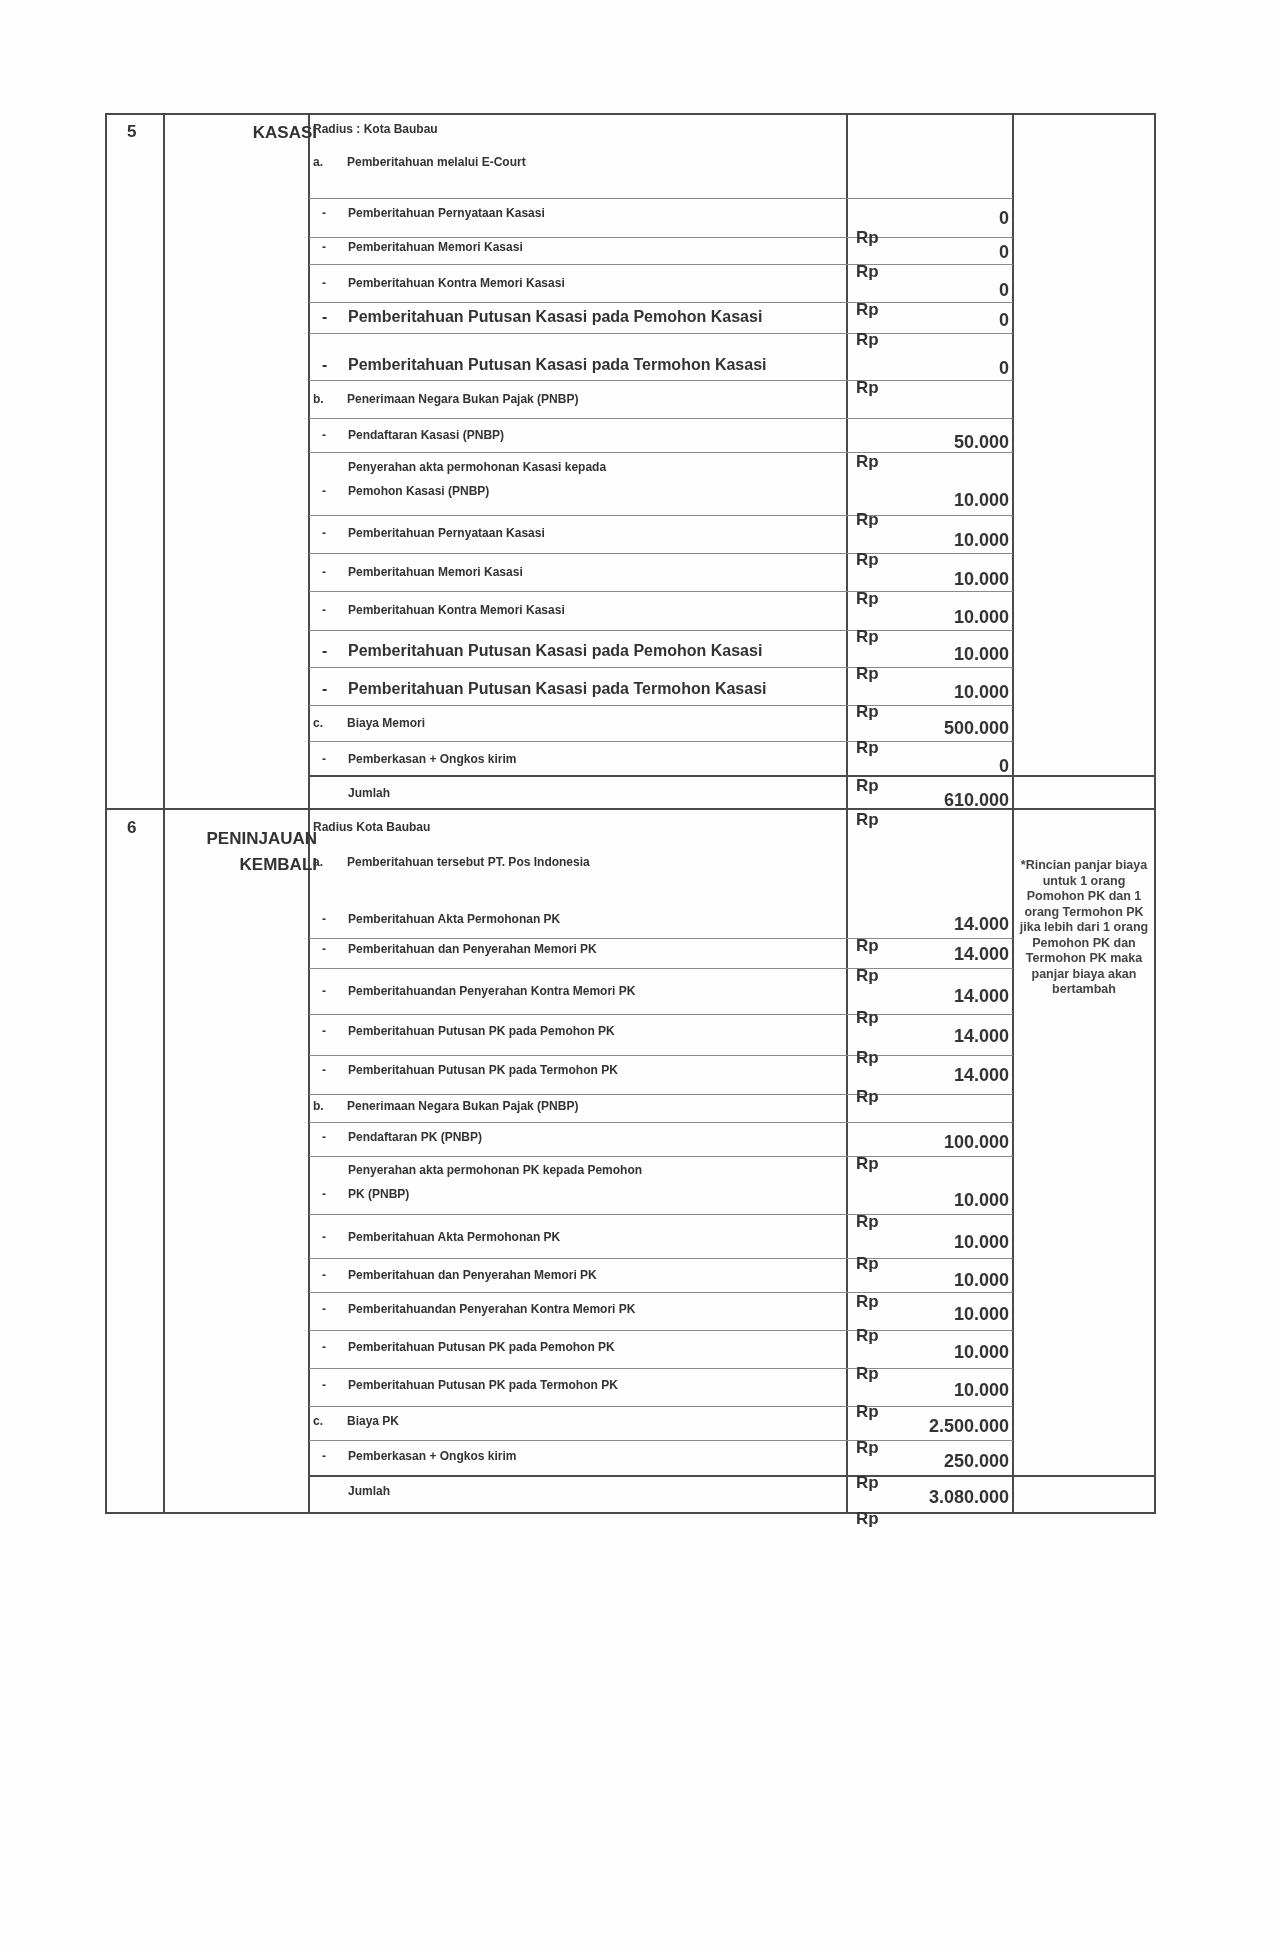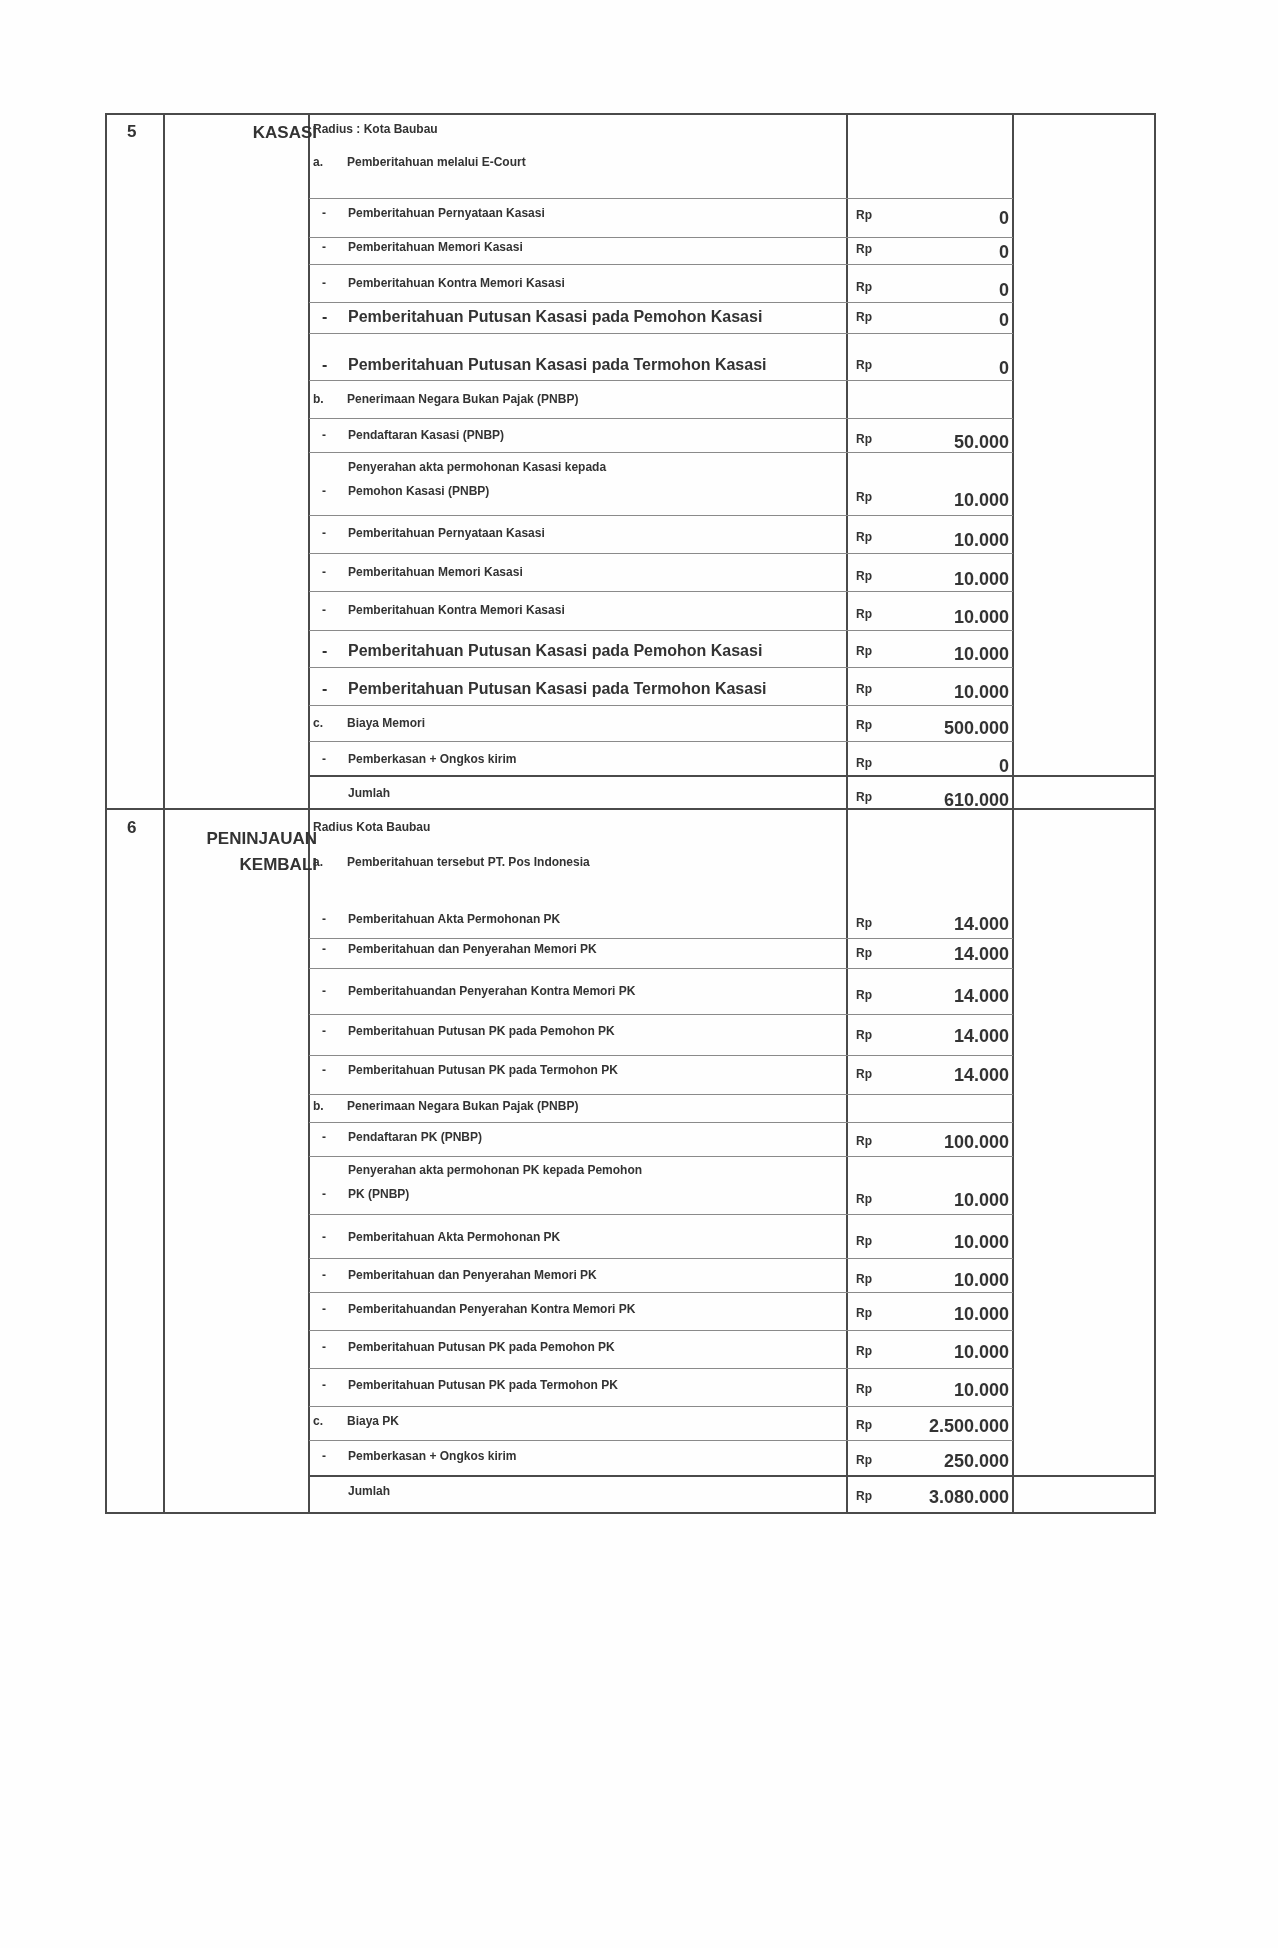--- a/index.html
+++ b/index.html
@@ -6,21 +6,21 @@
   body { width: 1278px; height: 1948px; position: relative; overflow: hidden;
          font-family: "Liberation Sans", sans-serif; color: #2e2e2e; }
   .page { position: absolute; left: 0; top: 0; width: 1278px; height: 1948px; background: #fefefe; }
   .line { position: absolute; background: #4a4a4a; }
   .hline-thin { position: absolute; height: 1px; background: #8a8a8a; }
   .txt { position: absolute; white-space: nowrap; font-weight: bold; color: #333; }
   .no { font-size: 17px; }
   .cat { font-size: 17px; text-align: right; line-height: 25px; padding-left: 9px; }
   .item { font-size: 12px; }
   .item.small { font-size: 16px; }
-  .rp { font-size: 12px; }
+  .rp { font-size: 17px; margin-top: 20px; }
   .amt { font-size: 18px; text-align: right; width: 120px; }
   .note { position: absolute; font-size: 12.5px; font-weight: bold; color: #444; text-align: center; line-height: 15.5px; white-space: normal; }
   .dash { display: inline-block; width: 26px; }
   .lbl { display: inline-block; width: 34px; }
 </style>
 </head>
 <body>
 
 <div class="page">
 
@@ -203,14 +203,15 @@
   <div class="txt amt" style="left:889px;top:1416px;">2.500.000</div>
 
   <div class="txt item" style="left:322px;top:1449px;"><span class="dash">-</span><span>Pemberkasan + Ongkos kirim</span></div>
   <div class="txt rp" style="left:856px;top:1453px;">Rp</div>
   <div class="txt amt" style="left:889px;top:1451px;">250.000</div>
 
   <div class="txt item" style="left:348px;top:1484px;">Jumlah</div>
   <div class="txt rp" style="left:856px;top:1489px;">Rp</div>
   <div class="txt amt" style="left:889px;top:1487px;">3.080.000</div>
 
+  <div class="note" style="left:1015px;top:858px;width:138px;">*Rincian panjar biaya untuk 1 orang Pomohon PK dan 1 orang Termohon PK jika lebih dari 1 orang Pemohon PK dan Termohon PK maka panjar biaya akan bertambah</div>
 
 </div>
 
 </body></html>

